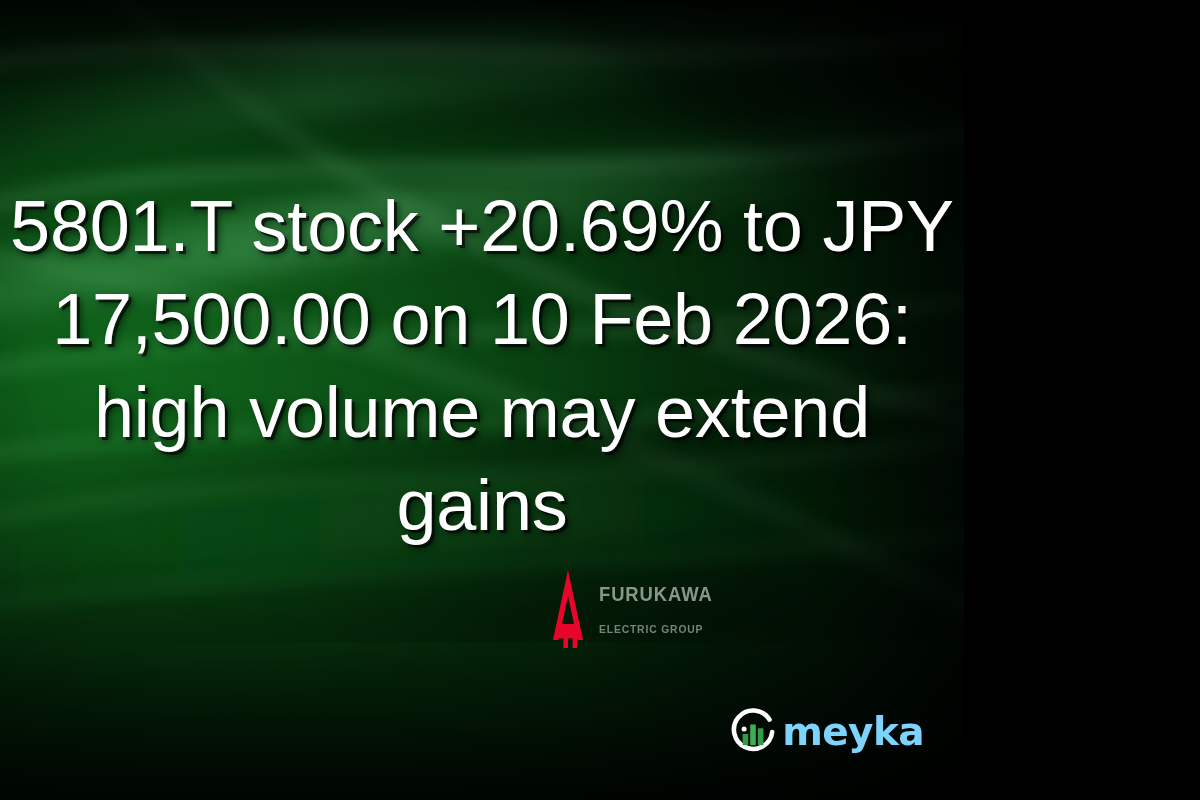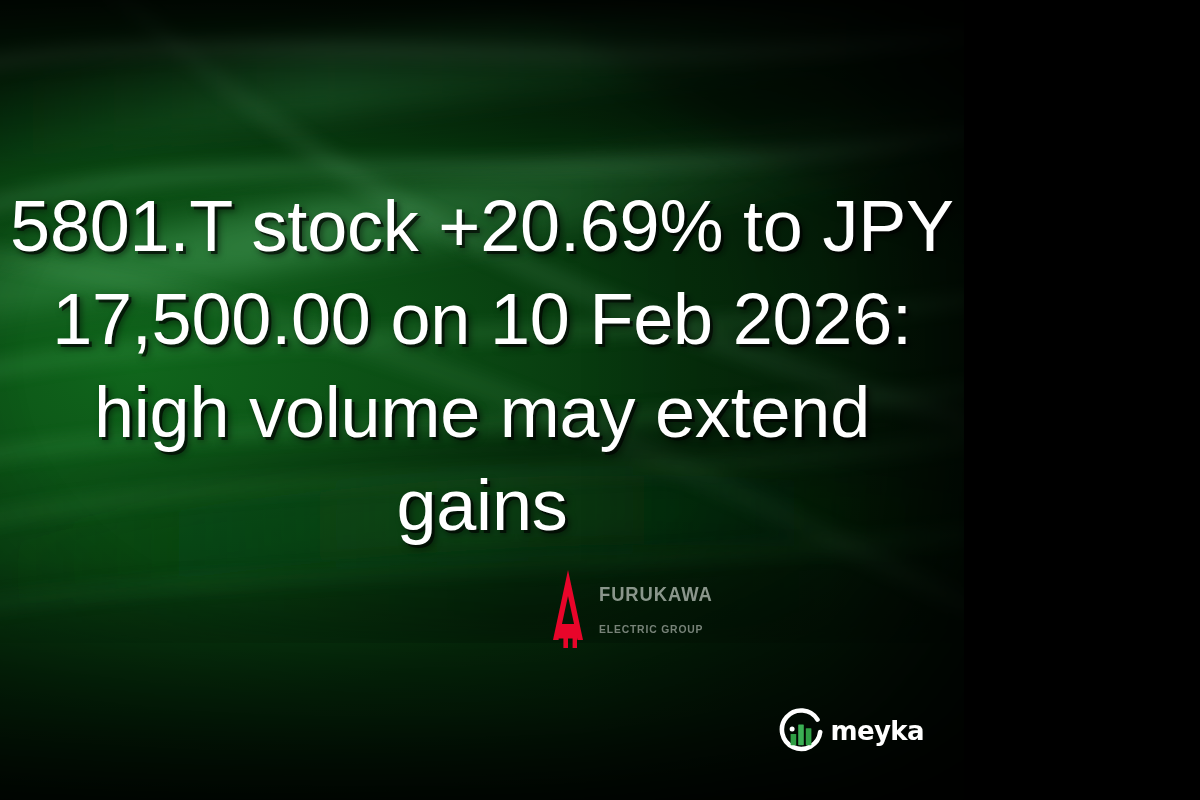--- a/index.html
+++ b/index.html
@@ -115,23 +115,23 @@
   .brand {
     position: absolute;
     right: 40px;
     bottom: 44px;
     display: flex;
     align-items: center;
     gap: 5px;
   }
   .brand-icon { width: 48px; height: 48px; display: block; }
   .brand-name {
-    color: #ffffff;
+    color: #7dd3fc;
     font-family: "DejaVu Sans", sans-serif;
-    font-size: 26px;
+    font-size: 39px;
     font-weight: 700;
     letter-spacing: -0.6px;
     line-height: 1;
     padding-bottom: 2px;
   }
 </style>
 </head>
 <body>
 
 <div id="card">

